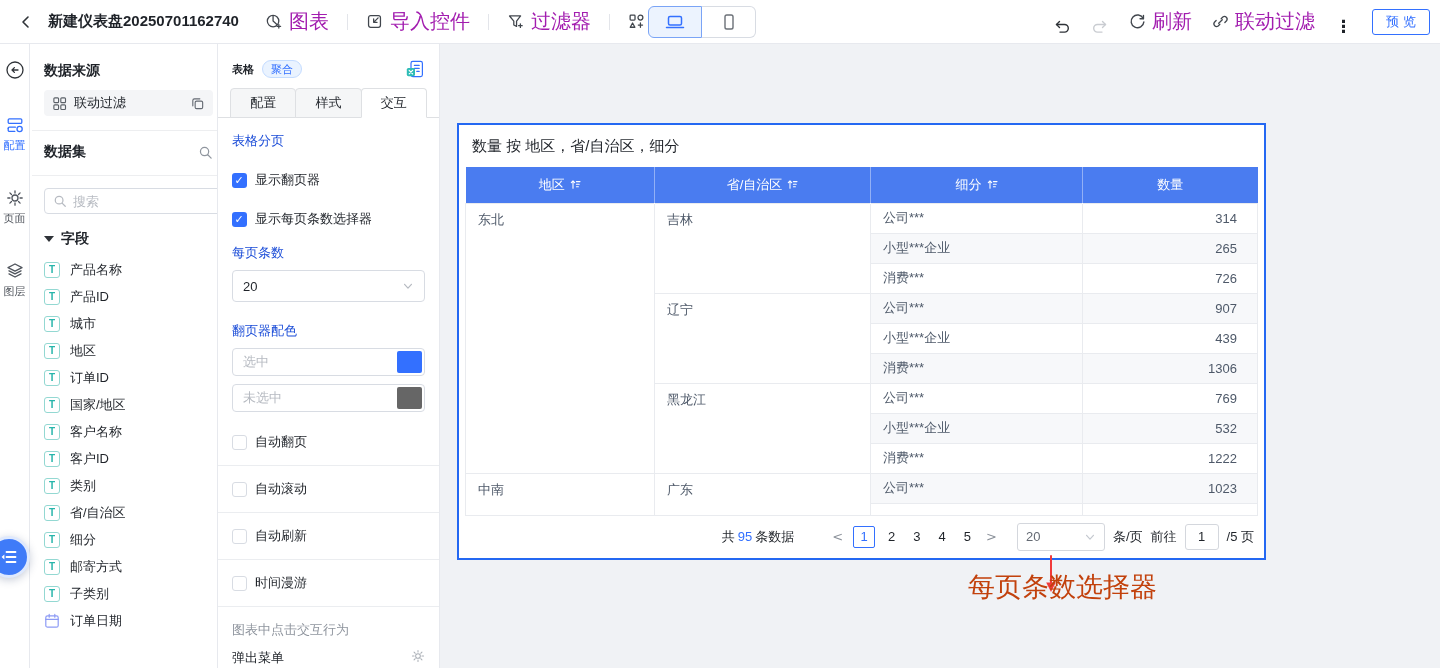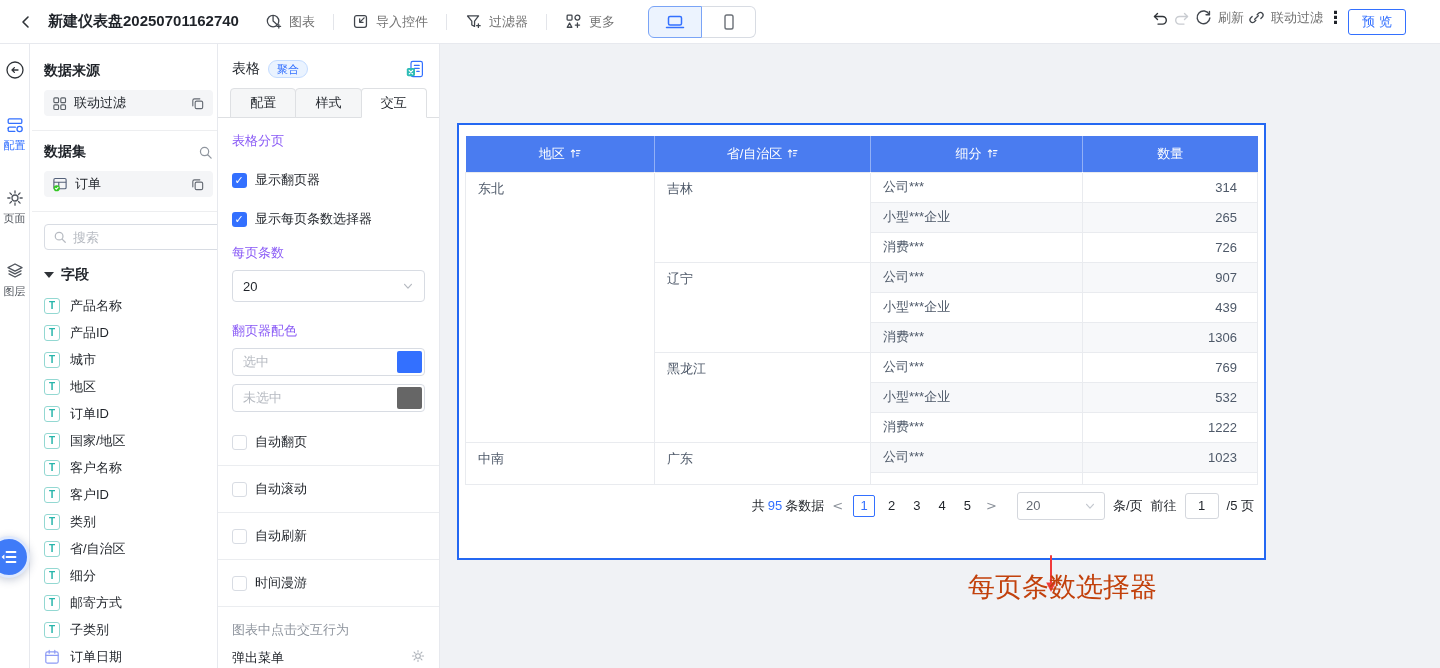--- a/index.html
+++ b/index.html
@@ -5,27 +5,27 @@
   *{box-sizing:border-box;margin:0;padding:0}
   html,body{width:1440px;height:668px;overflow:hidden}
   body{position:relative;font-family:"Liberation Sans","DejaVu Sans",sans-serif;background:#fff;color:#1f2329;font-size:13px}
   svg{display:block}
 
   
   .toolbar{position:absolute;top:0;left:0;right:0;height:44px;background:#fff;border-bottom:1px solid #e7e9ee;display:flex;align-items:center;z-index:6}
   .tb-left{display:flex;align-items:center;padding-left:12px}
   .tb-back{padding:4px 6px;cursor:pointer}
   .tb-title{font-size:15px;font-weight:700;margin:0 16px 0 8px;white-space:nowrap}
-  .tb-btn{display:flex;align-items:center;gap:7px;font-size:13px;color:#737373;cursor:pointer;padding:0 10px;white-space:nowrap}
+  .tb-btn{display:flex;align-items:center;gap:7px;font-size:20px;color:#a21caf;cursor:pointer;padding:0 10px;white-space:nowrap}
   .tb-sep{width:1px;height:16px;background:#e3e5ea;margin:0 8px}
   .device-toggle{position:absolute;left:648px;top:6px;display:flex;height:32px}
   .dev-btn{width:54px;display:flex;align-items:center;justify-content:center;background:#fff;cursor:pointer}
   .dev-btn.active{background:#ecf3fe;border:1px solid #7aa4f6;border-radius:6px 0 0 6px}
   .dev-btn.idle{border:1px solid #d8dce3;border-left:none;border-radius:0 6px 6px 0}
-  .tb-right{margin-left:auto;display:flex;align-items:flex-start;gap:4px;padding-right:34px}
+  .tb-right{margin-left:auto;display:flex;align-items:flex-end;gap:20px;padding-right:10px}
   .tb-right .tb-btn{padding:0;gap:6px}
   .dots{font-size:17px;font-weight:700;color:#1f2329;line-height:1;cursor:pointer}
   .preview-btn{width:58px;height:26px;border:1px solid #3370ff;color:#3370ff;border-radius:3px;display:flex;align-items:center;justify-content:center;font-size:13px;letter-spacing:4px;text-indent:4px;background:#fff;cursor:pointer}
 
   
   .rail{position:absolute;left:0;top:44px;bottom:0;width:30px;background:#fff;border-right:1px solid #e7e9ee;z-index:4;display:flex;flex-direction:column;align-items:center}
   .rail-back{margin-top:16px;cursor:pointer}
   .rail-item{margin-top:36px;display:flex;flex-direction:column;align-items:center;gap:4px;font-size:11px;color:#50555d;cursor:pointer}
   .rail-item.active{color:#3370ff}
   .float-toggle{position:absolute;left:-12px;top:492px;width:42px;height:42px;border-radius:50%;background:#3f7bf8;border:3px solid #dfe9fd;box-shadow:0 2px 8px rgba(31,50,99,.25);display:flex;align-items:center;justify-content:center;z-index:10;cursor:pointer}
@@ -43,29 +43,29 @@
   .search-box input::placeholder{color:#b6bac1}
   .fields-head{display:flex;align-items:center;gap:7px;margin-top:16px;font-size:14px;font-weight:700}
   .caret{width:0;height:0;border-left:5px solid transparent;border-right:5px solid transparent;border-top:6px solid #2f3338}
   .fields-list{list-style:none;margin-top:8px}
   .field-li{display:flex;align-items:center;gap:10px;height:27px;font-size:13px;color:#1f2329;cursor:pointer}
   .f-ico{width:16px;height:16px;border:1px solid #93d8d2;color:#27b5ab;border-radius:3px;font-size:10px;font-weight:700;display:flex;align-items:center;justify-content:center;flex:0 0 16px;background:#fff}
 
   
   .spanel{position:absolute;left:218px;top:44px;bottom:0;width:222px;background:#fff;border-right:1px solid #e7e9ee;overflow:hidden;z-index:3}
   .sp-head{display:flex;align-items:center;gap:8px;padding:15px 14px 9px}
-  .sp-title{font-size:14px;font-weight:400}
+  .sp-title{font-size:11px;font-weight:700}
   .badge{height:18px;padding:0 8px;border-radius:9px;background:#eaf3ff;border:1px solid #c4dcff;color:#3370ff;font-size:11px;display:flex;align-items:center}
   .export{margin-left:auto;cursor:pointer}
   .tabs{display:flex;padding:0 12px;border-bottom:1px solid #dee0e3}
   .tab{flex:1;height:30px;display:flex;align-items:center;justify-content:center;font-size:13px;color:#1f2329;background:#f5f6f7;border:1px solid #dee0e3;border-radius:4px 4px 0 0;margin-bottom:-1px;cursor:pointer}
   .tab + .tab{margin-left:-1px}
   .tab.active{background:#fff;border-bottom-color:#fff}
   .sp-body{padding:14px}
-  .lbl{font-size:13px;color:#8b5cf6}
+  .lbl{font-size:13px;color:#1d4ed8}
   .lbl.gray{color:#8f959e}
   .mt14{margin-top:14px}.mt16{margin-top:16px}.mt20{margin-top:20px}
   .chk-row{display:flex;align-items:center;gap:8px;margin-top:21px;font-size:13px;cursor:pointer}
   .chk{width:15px;height:15px;border-radius:3px;flex:0 0 15px;position:relative}
   .chk.on{background:#3370ff}
   .chk.on::after{content:"✓";position:absolute;left:2.5px;top:0.5px;color:#fff;font-size:11px;line-height:14px}
   .chk.off{border:1px solid #d8dce3;background:#fff}
   .select{margin-top:8px;height:32px;border:1px solid #d8dce3;border-radius:4px;display:flex;align-items:center;justify-content:space-between;padding:0 10px;font-size:13px;color:#1f2329;cursor:pointer;background:#fff}
   .color-input{margin-top:8px;height:28px;border:1px solid #d8dce3;border-radius:4px;display:flex;align-items:center;justify-content:space-between;padding:2px 2px 2px 10px;font-size:13px;color:#b6bac1;cursor:pointer;background:#fff}
   .swatch{width:25px;height:22px;border-radius:2px;flex:0 0 25px}
@@ -80,21 +80,21 @@
   table{border-collapse:collapse;width:792px;table-layout:fixed;font-size:13px}
   th{height:36px;background:#4a7cf0;color:#fff;font-weight:400;border-right:1px solid rgba(255,255,255,.4);cursor:pointer}
   th:last-child{border-right:none}
   .th-inner{display:flex;align-items:center;justify-content:center;gap:5px}
   td{height:30px;border:1px solid #e9ebef;padding:0 12px;color:#4e5969;background:#fff;overflow:hidden;white-space:nowrap;cursor:pointer}
   td.num{text-align:right;padding-right:20px}
   td.group{vertical-align:top;padding-top:7px}
   tr.z td.seg,tr.z td.num{background:#f7f8fa}
   tr.partial td{height:12px;cursor:default}
   .pager{display:flex;align-items:center;justify-content:flex-end;margin:7px 10px 0 0;font-size:13px;color:#1f2329}
-  .pg-total{margin-right:2px;color:#1f2329}
+  .pg-total{margin-right:32px;color:#1f2329}
   .pg-total b{color:#3370ff;font-weight:400;margin:0 3px}
   .pg-arrow{color:#8a9099;padding:0 6px;cursor:pointer;font-family:"DejaVu Sans",sans-serif}
   .pg-cur{width:22px;height:22px;border:1px solid #3370ff;color:#3370ff;border-radius:2px;display:flex;align-items:center;justify-content:center;margin:0 4px;cursor:pointer}
   .pg-num{padding:0 9px;cursor:pointer}
   .pg-select{width:88px;height:28px;border:1px solid #d4d7dd;border-radius:3px;display:flex;align-items:center;justify-content:space-between;padding:0 8px;color:#646a73;margin:0 8px 0 14px;cursor:pointer;background:#fff}
   .pg-label{margin-right:8px}
   .pg-input{width:34px;height:26px;border:1px solid #d4d7dd;border-radius:3px;display:flex;align-items:center;justify-content:center;margin:0 8px;background:#fff}
   .ann-arrow{position:absolute;left:601px;top:511px}
   .ann-text{position:absolute;left:528px;top:525px;font-size:27px;color:#c2410c;white-space:nowrap}
 </style>
@@ -281,37 +281,20 @@
   <div class="pdivider"></div>
   <div class="sec-head">
     <span class="sec-title" style="margin-top:0">数据集</span>
     <svg width="15" height="15" viewBox="0 0 16 16">
         <g stroke="#8f959e" stroke-width="1.3" fill="none" stroke-linecap="round">
           <circle cx="7" cy="7" r="4.4"></circle>
           <path d="M10.4 10.4 14 14"></path>
         </g>
       </svg>
   </div>
-  <div class="ds-row">
-    <svg width="16" height="16" viewBox="0 0 17 17">
-        <g stroke="#55617a" stroke-width="1.2" fill="none" stroke-linejoin="round">
-          <rect x="2" y="2.6" width="13" height="11" rx="1.4"></rect>
-          <path d="M2 6.6h13M7.2 6.6v7"></path>
-        </g>
-        <circle cx="5" cy="13" r="3.3" fill="#34c724"></circle>
-        <path d="M3.6 13l1 1.1 1.8-2" stroke="#fff" stroke-width="1.1" fill="none" stroke-linecap="round" stroke-linejoin="round"></path>
-      </svg>
-    <span class="grow">订单</span>
-    <svg width="15" height="15" viewBox="0 0 16 16">
-        <g stroke="#646a73" stroke-width="1.2" fill="none" stroke-linecap="round" stroke-linejoin="round">
-          <rect x="5.5" y="5.5" width="8" height="8" rx="1.5"></rect>
-          <path d="M10.5 3H4.8A1.8 1.8 0 0 0 3 4.8v5.7"></path>
-        </g>
-      </svg>
-  </div>
   <div class="pdivider"></div>
   <div class="search-row">
     <span class="search-box">
       <svg width="14" height="14" viewBox="0 0 16 16">
           <g stroke="#b6bac1" stroke-width="1.4" fill="none" stroke-linecap="round">
             <circle cx="7" cy="7" r="4.4"></circle>
             <path d="M10.4 10.4 14 14"></path>
           </g>
         </svg>
       <input placeholder="搜索" style="">
@@ -469,20 +452,21 @@
           </g>
         </svg>
     </div>
     <div class="sp-div"></div>
 
   </div>
 </aside>
 
 <main class="canvas">
   <section class="widget">
+    <div class="w-title">数量 按 地区，省/自治区，细分</div>
     <div class="tablewrap">
       <table>
         <colgroup>
             <col style="width:189px">
             <col style="width:216px">
             <col style="width:212px">
             <col style="width:175px">
           </colgroup>
         <thead>
           <tr>

